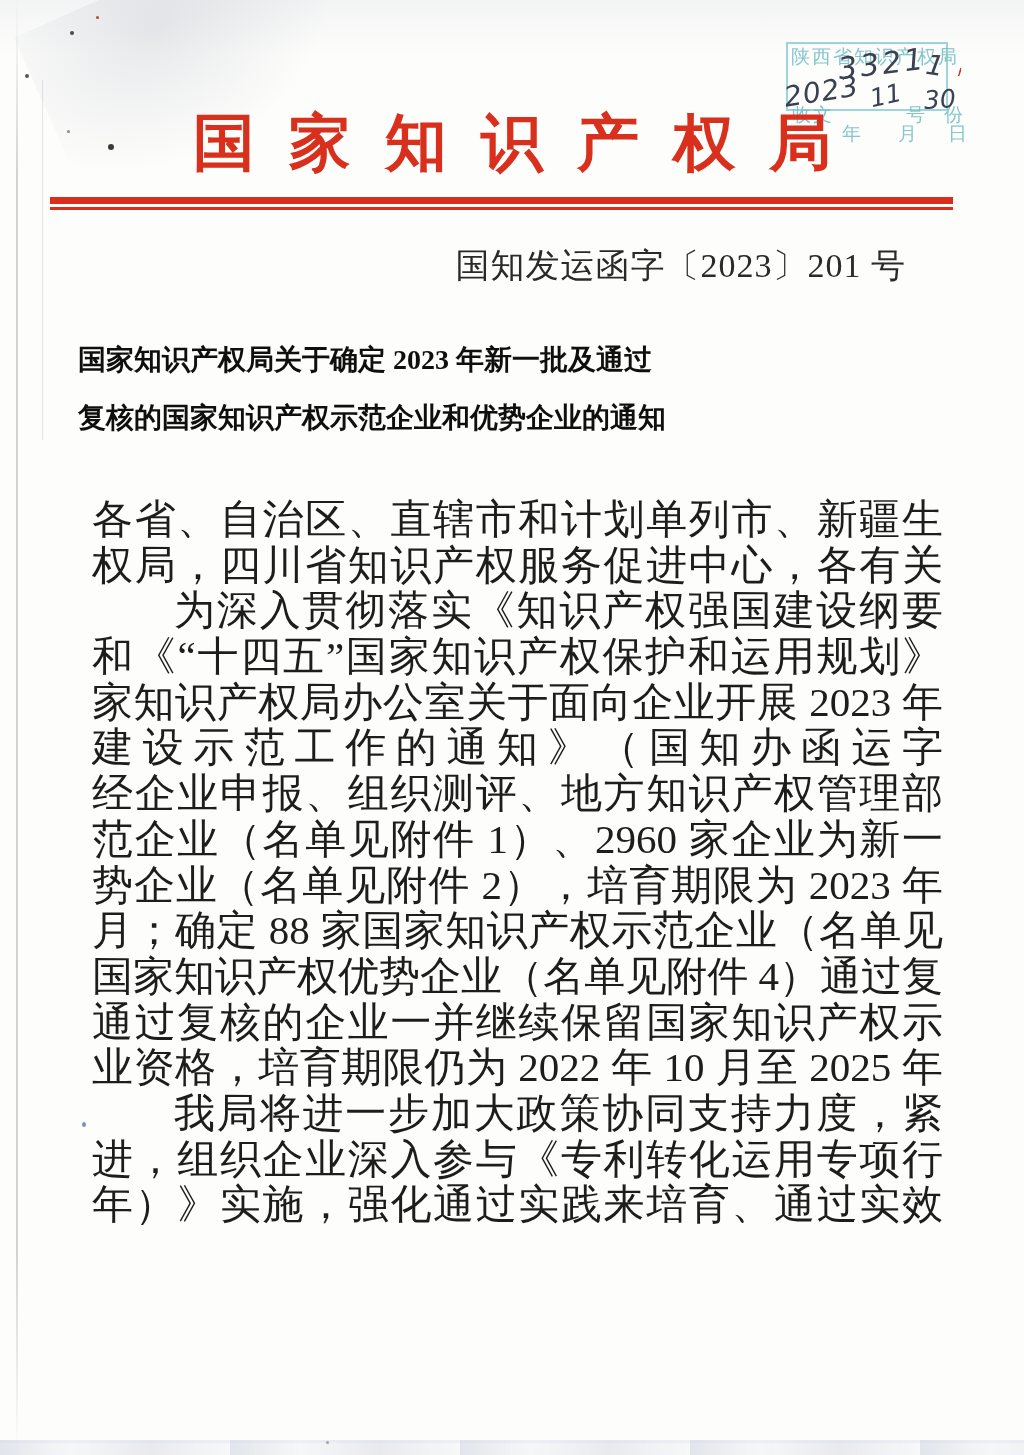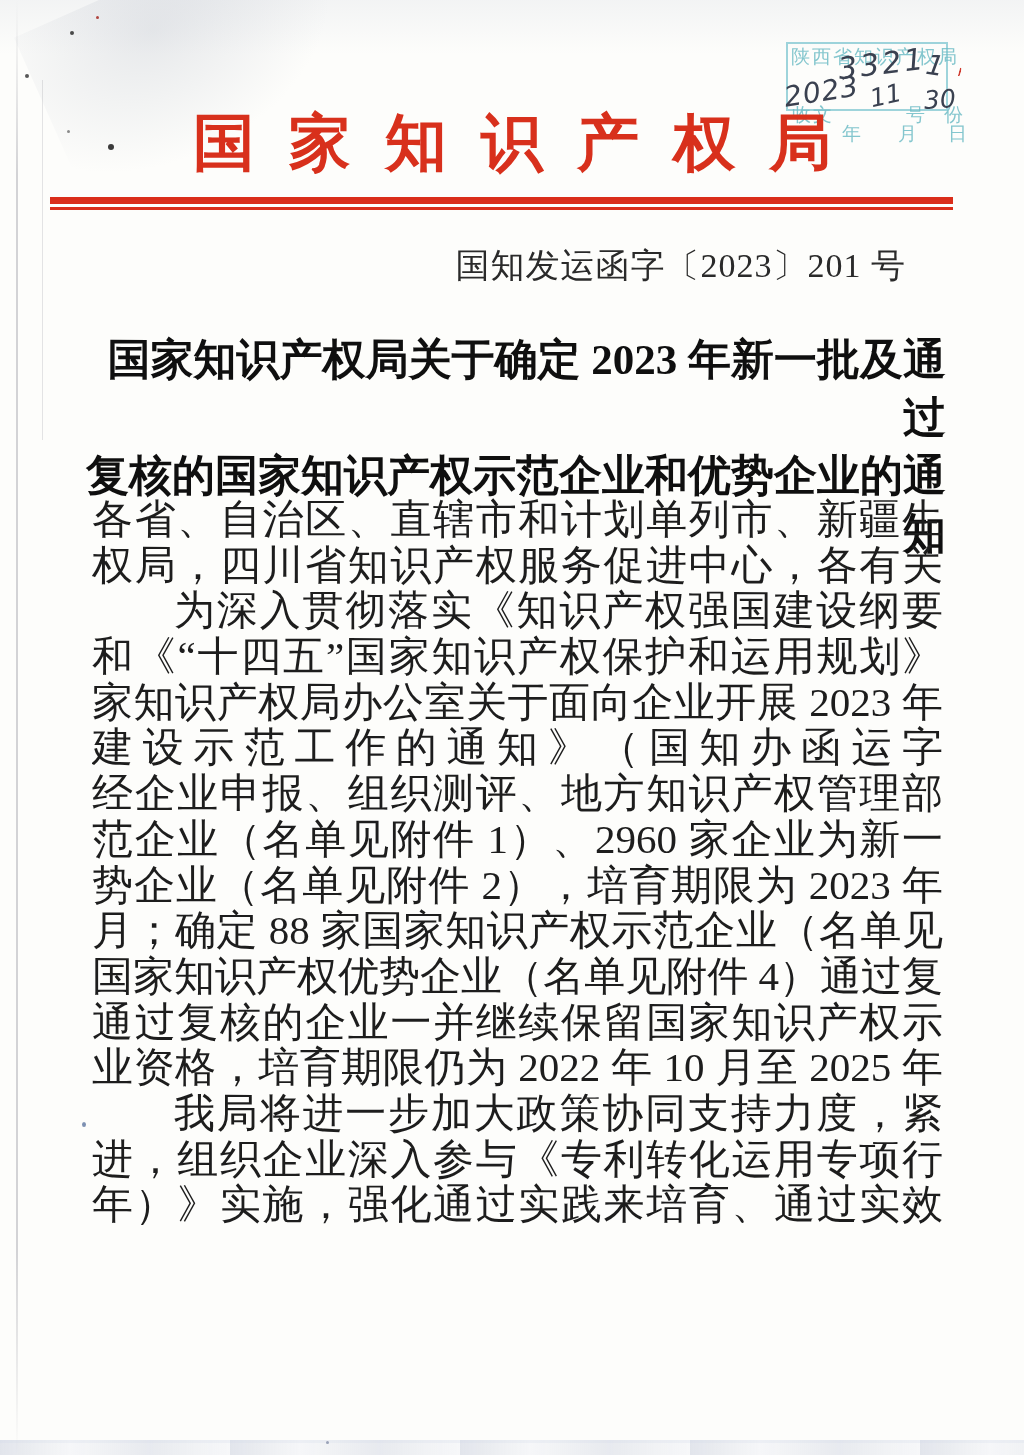--- a/index.html
+++ b/index.html
@@ -61,21 +61,21 @@
   
   .agency-header { position:absolute; left:0; top:106px; width:100%;
     text-align:center; font-size:62px; font-weight:bold; line-height:74px;
     color:#d8301c; letter-spacing:0.55em; text-indent:0.55em; white-space:nowrap; }
   .red-rule { position:absolute; left:50px; top:197px; width:903px; height:13px;
     border-top:7px solid #da2d1a; border-bottom:3px solid #da2d1a; }
   .doc-number { position:absolute; top:243px; right:118px;
     font-size:34px; color:#2a2a2a; letter-spacing:1px; white-space:nowrap; }
   
   .doc-title { position:absolute; left:78px; top:331px; width:868px;
-    text-align:right; font-size:43px; font-weight:bold; color:#0f0f0f;
+    text-align:left; font-size:28px; font-weight:bold; color:#0f0f0f;
     line-height:58px; letter-spacing:0px; }
   
   .doc-body { position:absolute; left:92px; top:497px; width:851px;
     font-size:41px; color:#1d1d1d; }
   .bline { height:45.7px; line-height:45.7px; white-space:nowrap;
     text-align:justify; text-align-last:justify; white-space:normal;
     overflow:hidden; }
   .bline.para-end { text-align-last:left; }
   .bline.indent { text-indent:2em; }
 </style>

